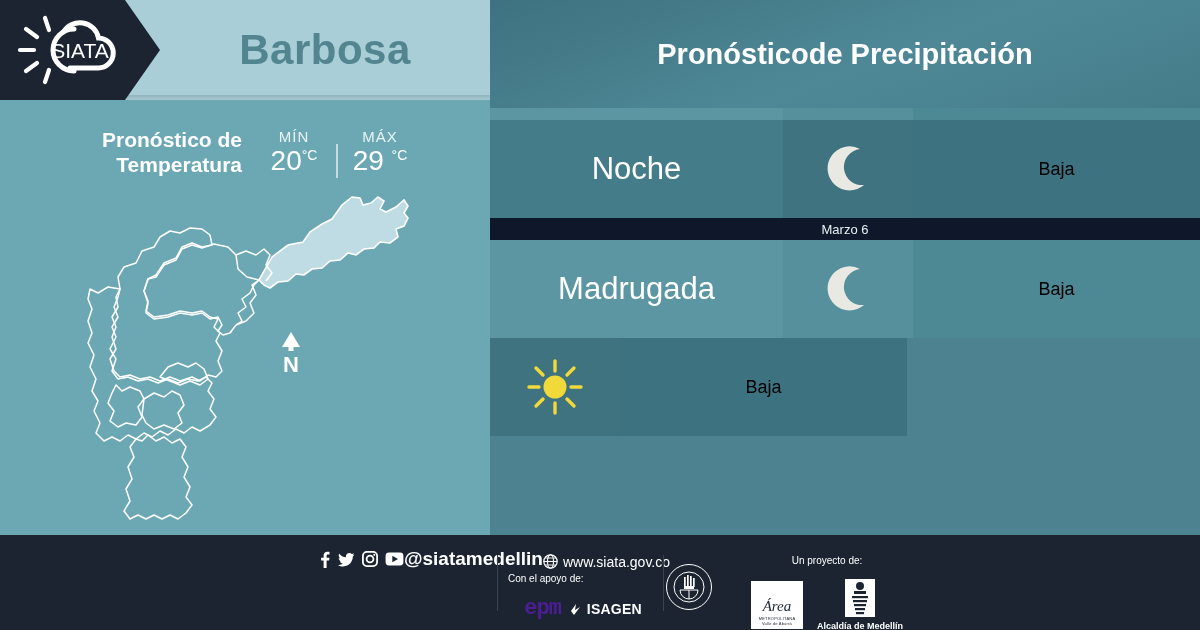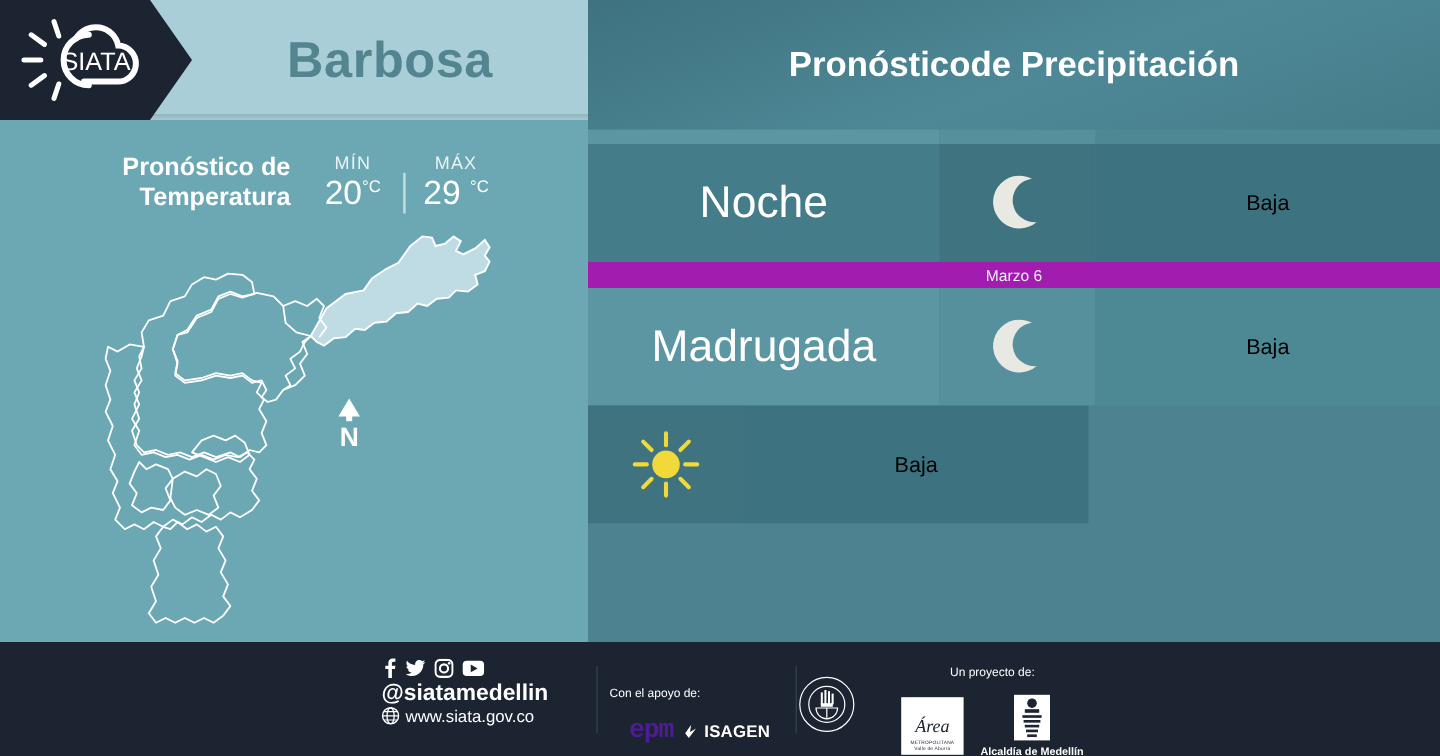--- a/index.html
+++ b/index.html
@@ -66,46 +66,46 @@
     display:flex;flex-direction:row;align-items:center;justify-content:center;
   }
   .precip-header-line{
     color:#ffffff;font-size:29px;font-weight:bold;line-height:1.2;
   }
   .date-band{
     width:710px;height:22px;background:#3d7280;
     display:flex;align-items:center;justify-content:center;
     color:#e6f0f2;font-size:13px;
   }
-  .date-band.shade{background:#a21caf;}
+  .date-band.shade{background:#0f172a;}
 
   .frow{display:flex;width:710px;height:98px;}
   .frow.light .c-period{background:#5c96a2;}
   .frow.light .c-icon{background:#55909c;}
   .frow.light .c-level{background:#4d8895;}
   .frow.dark .c-period{background:#447c8a;}
   .frow.dark .c-icon{background:#3f7380;}
   .frow.dark .c-level{background:#3d7380;}
 
   .c-period{width:293px;display:flex;align-items:center;justify-content:center;}
-  .c-period span{color:#ffffff;font-size:37px;text-align:right;}
+  .c-period span{color:#ffffff;font-size:31px;text-align:right;}
   .c-icon{width:130px;display:flex;align-items:center;justify-content:center;}
   .c-level{width:287px;display:flex;align-items:center;justify-content:center;}
   .c-level span{color:#000000;font-size:18px;}
 
   .sun-icon,.moon-icon{display:block;}
 
   
   .footer{
     position:absolute;left:0;top:535px;width:1200px;height:95px;
     background:#1b2430;display:flex;align-items:center;
   }
   .foot-social{
     position:absolute;left:318px;top:548px;width:170px;
-    display:flex;flex-direction:column;align-items:flex-start;
+    display:flex;align-items:flex-end;
   }
   .social-icons{display:flex;gap:7px;align-items:center;margin-bottom:2px;}
   .foot-handle{color:#ffffff;font-size:19px;font-weight:bold;line-height:1.15;}
   .foot-web{color:#ffffff;font-size:14px;display:flex;align-items:center;gap:5px;line-height:1.15;}
 
   .vdiv{position:absolute;top:555px;width:1px;height:56px;background:#3a4450;}
 
   .foot-support{position:absolute;left:508px;top:573px;width:150px;}
   .foot-cap{color:#ffffff;font-size:10px;margin-bottom:12px;}
   .foot-logos{display:flex;align-items:center;justify-content:center;gap:9px;}

